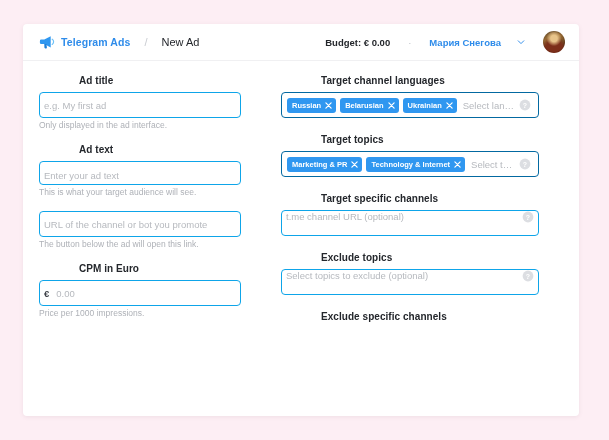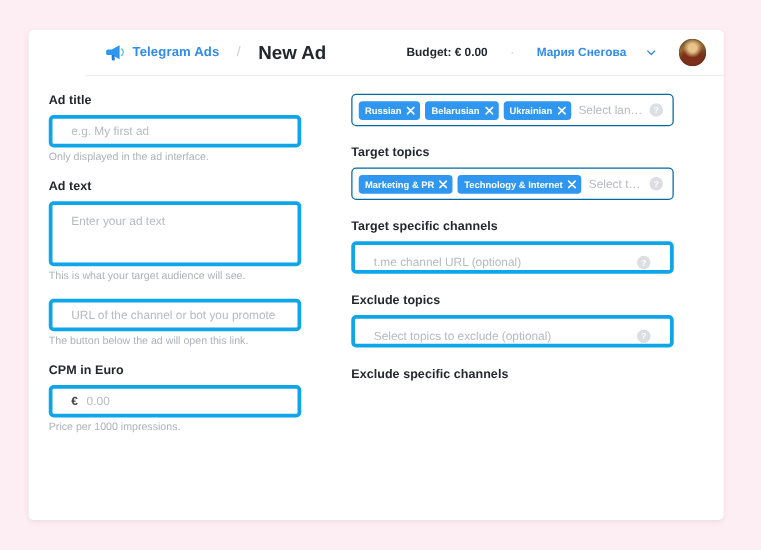--- a/index.html
+++ b/index.html
@@ -30,21 +30,20 @@
     overflow: hidden;
   }
   
   .header {
     position: relative;
     height: 36px;
     border-bottom: 1px solid #f0f0f2;
     display: flex;
     align-items: center;
     padding: 0 14px 0 16px;
-    margin-left: 45px;
   }
   .brand {
     display: flex;
     align-items: center;
     gap: 6px;
   }
   .megaphone-icon {
     width: 16px;
     height: 16px;
     display: block;
@@ -57,22 +56,22 @@
     letter-spacing: 0.1px;
     white-space: nowrap;
   }
   .crumb-sep {
     color: #c9ccd1;
     font-size: 11px;
     margin: 0 8px;
   }
   .crumb-current {
     color: #23262b;
-    font-size: 15px;
-    font-weight: bold;
+    font-size: 11px;
+    font-weight: normal;
     white-space: nowrap;
   }
   .header-right {
     margin-left: auto;
     display: flex;
     align-items: center;
     gap: 18px;
   }
   .budget {
     color: #23262b;
@@ -116,32 +115,33 @@
   .col-left { width: 202px; flex: none; }
   .col-right { width: 258px; flex: none; }
 
   .field { margin-bottom: 0; }
   .label {
     color: #24272c;
     font-size: 10px;
     font-weight: bold;
     margin-bottom: 6px;
     letter-spacing: 0.05px;
+    margin-left: 40px;
   }
   .input-box {
-    border: 3px solid #0ea5e9;
+    border: 1px solid #0ea5e9;
     border-radius: 4px;
     background: #fff;
     height: 26px;
     display: flex;
     align-items: center;
-    padding: 0 15px;
+    padding: 0 4px;
     box-sizing: border-box;
   }
-  .input-box.tall { height: 52px; align-items: flex-start; padding-top: 8px; }
+  .input-box.tall { height: 24px; align-items: flex-start; padding-top: 8px; }
   .placeholder {
     color: #b6b9be;
     font-size: 9.5px;
     white-space: nowrap;
     overflow: hidden;
     text-overflow: ellipsis;
   }
   .hint {
     color: #aeb1b7;
     font-size: 8.5px;
@@ -195,21 +195,21 @@
     margin-left: 2px;
   }
   .help-icon {
     width: 12px;
     height: 12px;
     flex: none;
     margin-left: auto;
     display: block;
   }
   .field-right { margin-bottom: 16px; }
-  .input-row { display: flex; align-items: flex-end; }
+  .input-row { display: flex; align-items: flex-start; }
   .input-row .placeholder { flex: 1 1 auto; }
 </style>
 </head>
 <body>
 
 <div id="page">
   <div class="card">
 
     <div class="header">
       <div class="brand">
@@ -271,20 +271,21 @@
             <span class="placeholder">0.00</span>
           </div>
           <div class="hint">Price per 1000 impressions.</div>
         </div>
 
       </div>
 
       <div class="col-right">
 
         <div class="field-right">
+          <div class="label">Target channel languages</div>
           <div class="chip-box">
             <span class="chip">
               <span>Russian</span>
               <span>
                 <svg class="chip-close-icon" viewBox="0 0 8 8">
                     <path d="M1 1 L7 7 M7 1 L1 7" stroke="#ffffff" stroke-width="1.4" stroke-linecap="round"></path>
                   </svg>
               </span>
             </span>
             <span class="chip">

